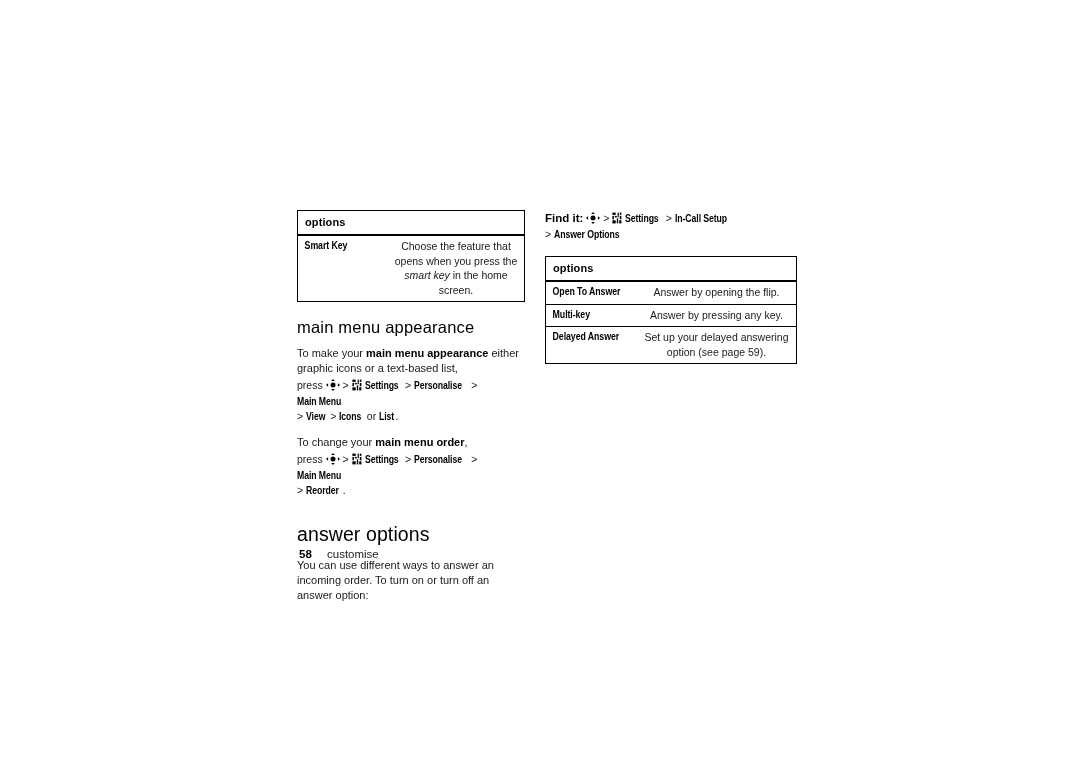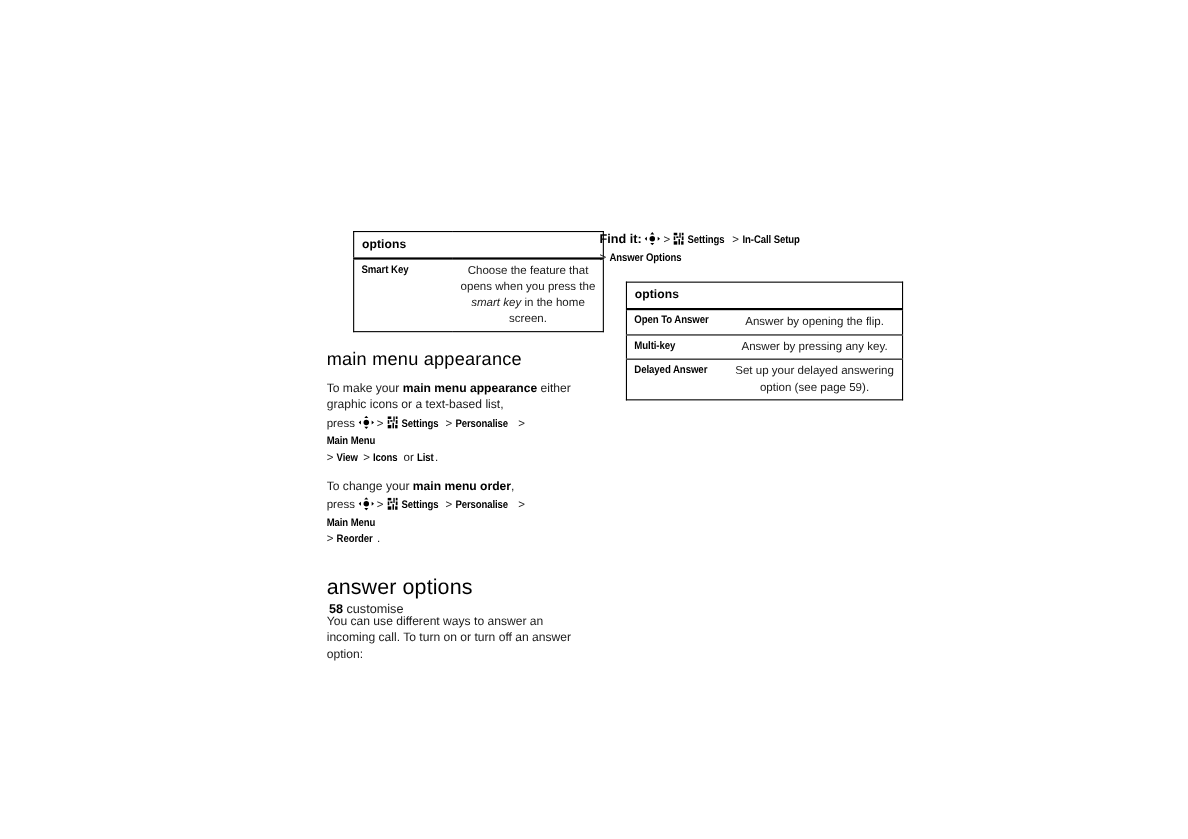--- a/index.html
+++ b/index.html
@@ -39,21 +39,20 @@
   }
 
   
   .opt-table {
     width: 100%;
     border-collapse: collapse;
     border: 1px solid #000;
     font-size: 10.5px;
     line-height: 1.38;
     background: #fff;
-    margin-left: 24px;
   }
   .opt-table .hdr-row td {
     border-bottom: 2.5px solid #000;
     padding: 4px 6px 4px 7px;
   }
   .opt-table .hdr-label {
     font-weight: bold;
     font-size: 11px;
     letter-spacing: 0.1px;
   }
@@ -150,21 +149,21 @@
   .footer {
     position: absolute;
     left: 299px;
     top: 548px;
     font-size: 11.5px;
     color: #000;
   }
   .footer .pg {
     font-weight: bold;
     display: inline-block;
-    width: 16px;
+    width: 28px;
   }
   .footer .lbl { color:#1a1a1a; }
 </style>
 </head>
 <body>
 
 <div class="page">
 
   <div class="col-left">
 
@@ -255,21 +254,21 @@
       <span class="mi">Personalise</span>
       <span class="sep">&gt;</span>
       <span class="mi">Main Menu</span>
       <br>
       <span class="sep">&gt;</span>
       <span class="mi">Reorder</span><span>.</span>
     </div>
 
     <h2 class="sec-head big" style="margin-top:24px;">answer options</h2>
 
-    <p class="body" style="margin-top:12px;">You can use different ways to answer an incoming call. To turn on or turn off an answer option:</p>
+    <p class="body" style="margin-top:12px;">You can use different ways to answer an incoming order. To turn on or turn off an answer option:</p>
   </div>
 
   <div class="col-right">
 
     <div class="finditline">
       <span class="finditlabel">Find it:</span>
       <span class="ico ico-nav">
         <svg viewBox="0 0 14 12" width="14" height="12" aria-hidden="true">
           <circle cx="7" cy="6" r="2.5" fill="#000"></circle>
           <path d="M7 0 L5.2 2.1 L8.8 2.1 Z" fill="#000"></path>

